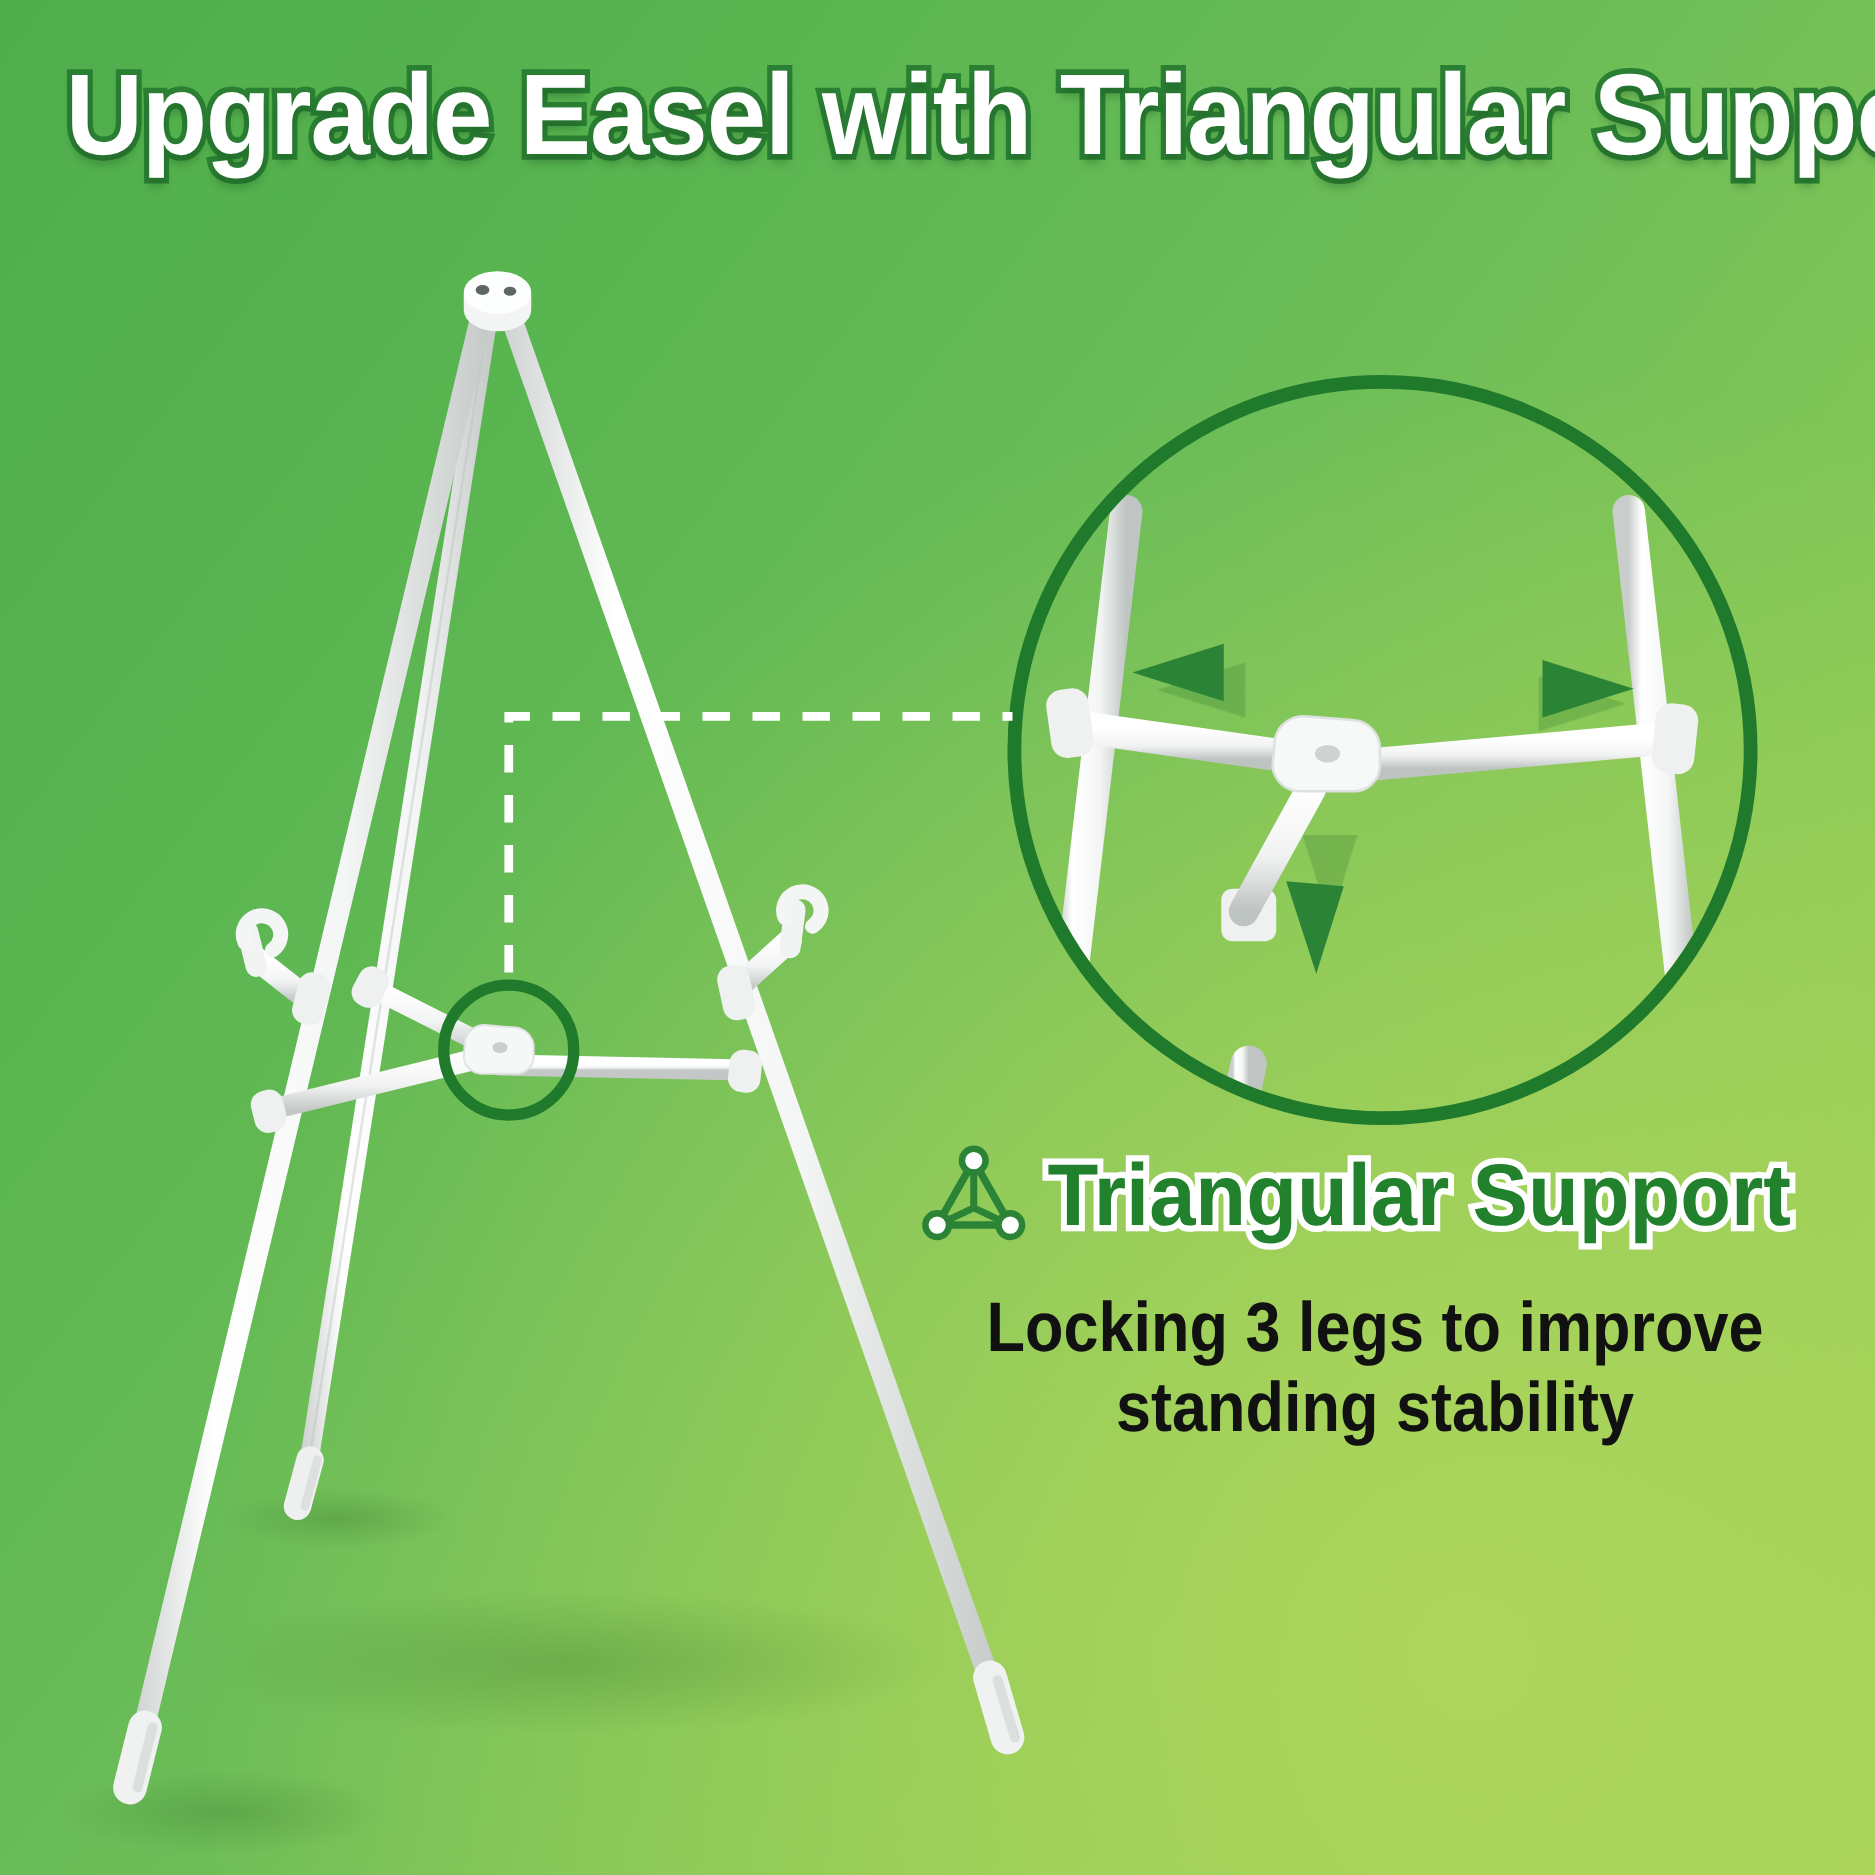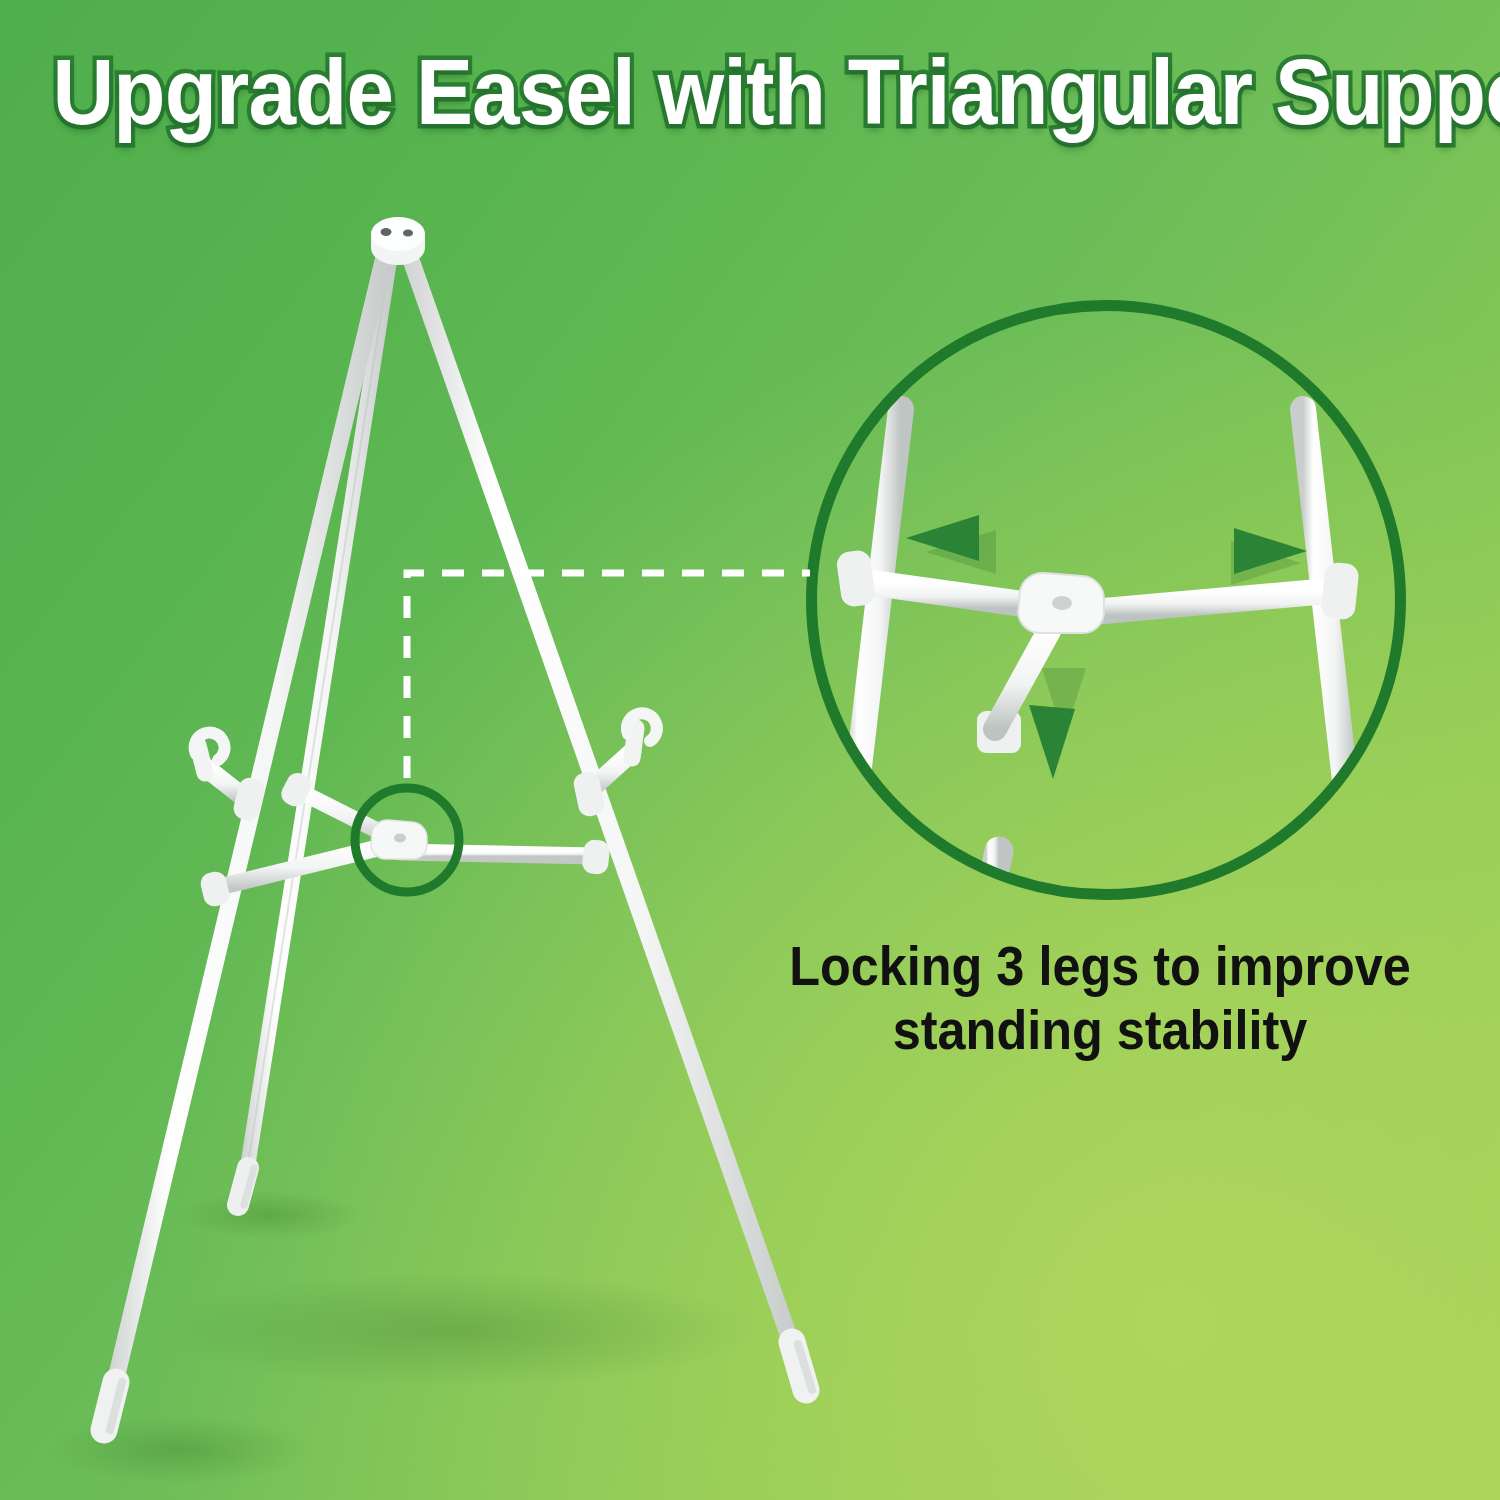--- a/index.html
+++ b/index.html
@@ -224,17 +224,27 @@
       <ellipse cx="1051" cy="592" rx="10" ry="7" fill="#cdd3d1"></ellipse>
     </svg>
   </div>
 
   <svg class="callout" viewBox="0 0 1500 1500">
     <circle cx="407" cy="840" r="52" fill="none" stroke="#1f7a2b" stroke-width="9"></circle>
     <path d="M407 778 L407 573 L810 573" fill="none" stroke="#ffffff" stroke-width="7" stroke-dasharray="22 18" stroke-linecap="butt"></path>
   </svg>
 
   <div class="feature">
+    <div class="feature-head">
+      <svg class="tri-icon" viewBox="0 0 100 100">
+        <path d="M50 18 L16 78 L84 78 Z" fill="none" stroke="#2b8336" stroke-width="7" stroke-linejoin="round"></path>
+        <path d="M50 18 L50 62 M50 62 L16 78 M50 62 L84 78" fill="none" stroke="#2b8336" stroke-width="6.5" stroke-linecap="round"></path>
+        <circle cx="50" cy="18" r="11" fill="#ffffff" stroke="#2b8336" stroke-width="6"></circle>
+        <circle cx="16" cy="78" r="11" fill="#ffffff" stroke="#2b8336" stroke-width="6"></circle>
+        <circle cx="84" cy="78" r="11" fill="#ffffff" stroke="#2b8336" stroke-width="6"></circle>
+      </svg>
+      <div class="feature-title">Triangular Support</div>
+    </div>
     <div class="feature-body">Locking 3 legs to improve
 standing stability</div>
   </div>
 
 </div>
 
 </body></html>

